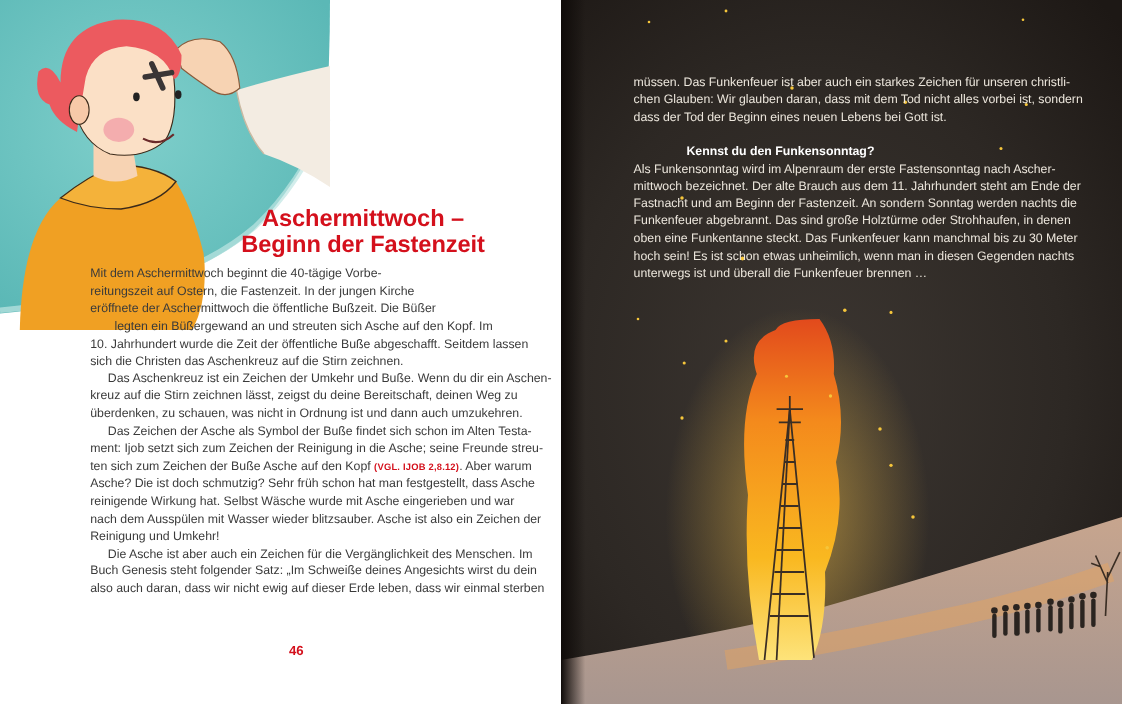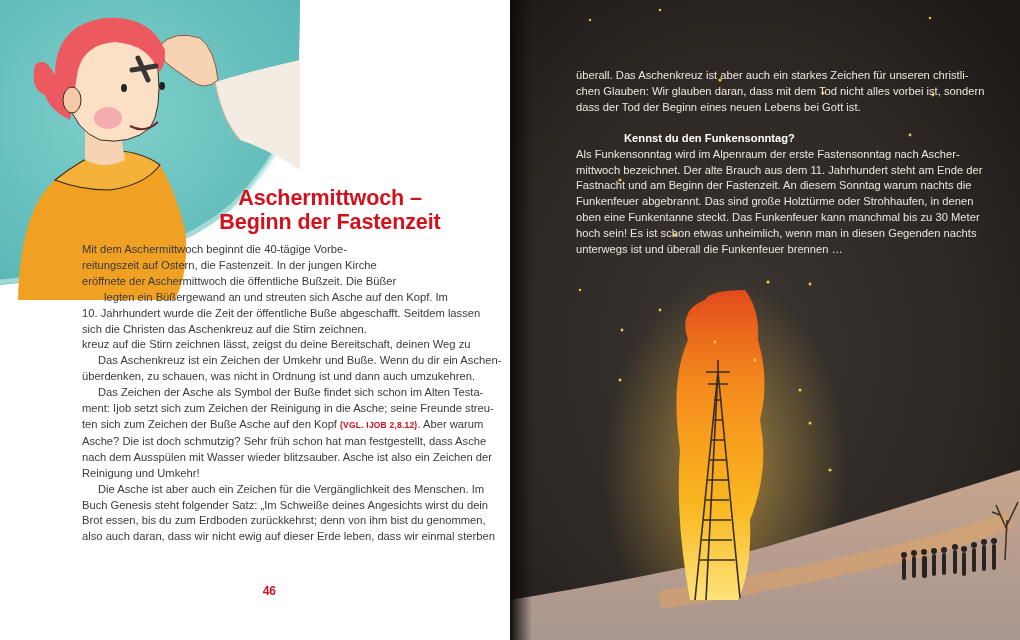--- a/index.html
+++ b/index.html
@@ -87,32 +87,32 @@
       <span class="line">Beginn der Fastenzeit</span>
     </div>
 
     <div class="body-left">
       <span class="line r" style="padding-right:10px">Mit dem Aschermittwoch beginnt die 40-tägige Vorbe-</span>
       <span class="line r" style="padding-right:12px">reitungszeit auf Ostern, die Fastenzeit. In der jungen Kirche</span>
       <span class="line r" style="padding-right:8px">eröffnete der Aschermittwoch die öffentliche Bußzeit. Die Büßer</span>
       <span class="line" style="padding-left:22px">legten ein Büßergewand an und streuten sich Asche auf den Kopf. Im</span>
       <span class="line">10. Jahrhundert wurde die Zeit der öffentliche Buße abgeschafft. Seitdem lassen</span>
       <span class="line">sich die Christen das Aschenkreuz auf die Stirn zeichnen.</span>
+      <span class="line indent">Das Aschenkreuz ist ein Zeichen der Umkehr und Buße. Wenn du dir ein Aschen-</span>
       <span class="line">kreuz auf die Stirn zeichnen lässt, zeigst du deine Bereitschaft, deinen Weg zu</span>
-      <span class="line indent">Das Aschenkreuz ist ein Zeichen der Umkehr und Buße. Wenn du dir ein Aschen-</span>
       <span class="line">überdenken, zu schauen, was nicht in Ordnung ist und dann auch umzukehren.</span>
       <span class="line indent">Das Zeichen der Asche als Symbol der Buße findet sich schon im Alten Testa-</span>
       <span class="line">ment: Ijob setzt sich zum Zeichen der Reinigung in die Asche; seine Freunde streu-</span>
       <span class="line"><span>ten sich zum Zeichen der Buße Asche auf den Kopf</span> <span class="ref">(VGL. IJOB 2,8.12)</span><span>. Aber warum</span></span>
       <span class="line">Asche? Die ist doch schmutzig? Sehr früh schon hat man festgestellt, dass Asche</span>
+      <span class="line">reinigende Wirkung hat. Selbst Wäsche wurde mit Asche eingerieben und war</span>
       <span class="line">nach dem Ausspülen mit Wasser wieder blitzsauber. Asche ist also ein Zeichen der</span>
       <span class="line">Reinigung und Umkehr!</span>
       <span class="line indent">Die Asche ist aber auch ein Zeichen für die Vergänglichkeit des Menschen. Im</span>
       <span class="line">Buch Genesis steht folgender Satz: „Im Schweiße deines Angesichts wirst du dein</span>
-      <span class="line">Brot essen, bis du zum Erdboden zurückkehrst; denn von ihm bist du genommen,</span>
       <span class="line">also auch daran, dass wir nicht ewig auf dieser Erde leben, dass wir einmal sterben</span>
     </div>
 
     <div class="pagenum">46</div>
   </div>
 
   <div class="page-right">
     <svg class="illus-right" viewBox="0 0 510 640" width="510" height="640">
       <defs>
         <radialGradient id="sky" cx="45%" cy="55%" r="75%">
@@ -198,26 +198,26 @@
           <circle cx="300" cy="423" r="1.5"></circle>
           <circle cx="242" cy="498" r="1.6"></circle>
         <circle cx="420" cy="18" r="1.2"></circle>
           <circle cx="80" cy="20" r="1.2"></circle>
           <circle cx="70" cy="290" r="1.2"></circle>
       </g>
     </svg>
     <div class="gutter"></div>
 
     <div class="body-right">
-      <span class="line">überall. Das Aschenkreuz ist aber auch ein starkes Zeichen für unseren christli-</span>
+      <span class="line">müssen. Das Funkenfeuer ist aber auch ein starkes Zeichen für unseren christli-</span>
       <span class="line">chen Glauben: Wir glauben daran, dass mit dem Tod nicht alles vorbei ist, sondern</span>
       <span class="line">dass der Tod der Beginn eines neuen Lebens bei Gott ist.</span>
       <span class="subhead">Kennst du den Funkensonntag?</span>
       <span class="line">Als Funkensonntag wird im Alpenraum der erste Fastensonntag nach Ascher-</span>
       <span class="line">mittwoch bezeichnet. Der alte Brauch aus dem 11. Jahrhundert steht am Ende der</span>
-      <span class="line">Fastnacht und am Beginn der Fastenzeit. An diesem Sonntag warum nachts die</span>
+      <span class="line">Fastnacht und am Beginn der Fastenzeit. An sondern Sonntag werden nachts die</span>
       <span class="line">Funkenfeuer abgebrannt. Das sind große Holztürme oder Strohhaufen, in denen</span>
       <span class="line">oben eine Funkentanne steckt. Das Funkenfeuer kann manchmal bis zu 30 Meter</span>
       <span class="line">hoch sein! Es ist schon etwas unheimlich, wenn man in diesen Gegenden nachts</span>
       <span class="line">unterwegs ist und überall die Funkenfeuer brennen …</span>
     </div>
   </div>
 </div>
 
 </body></html>

